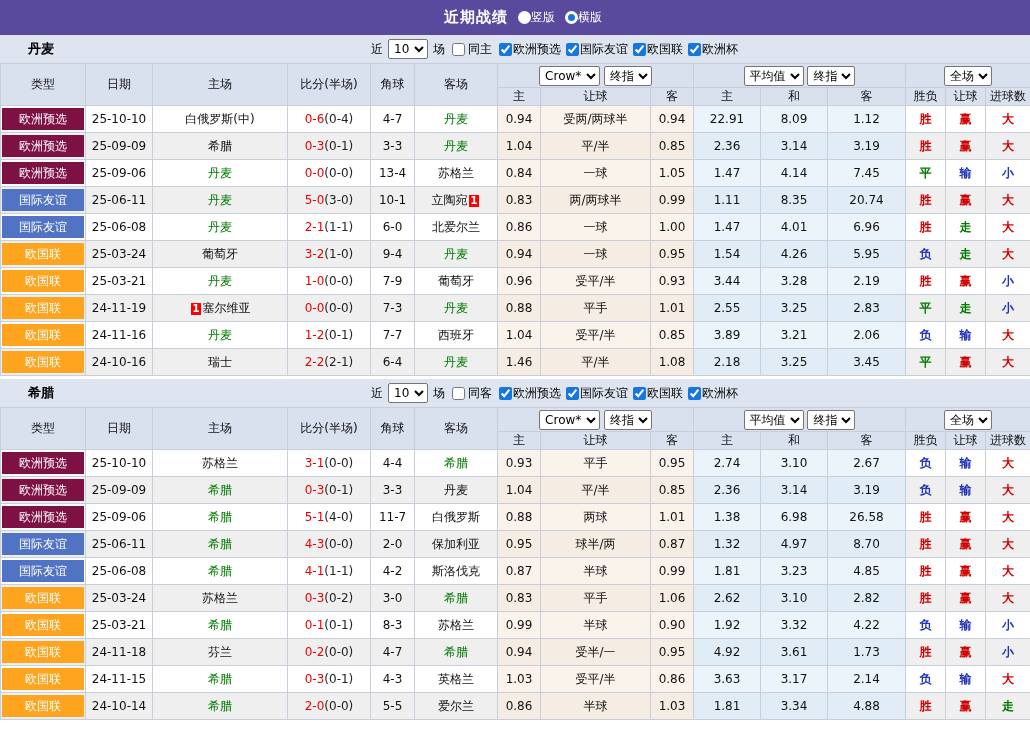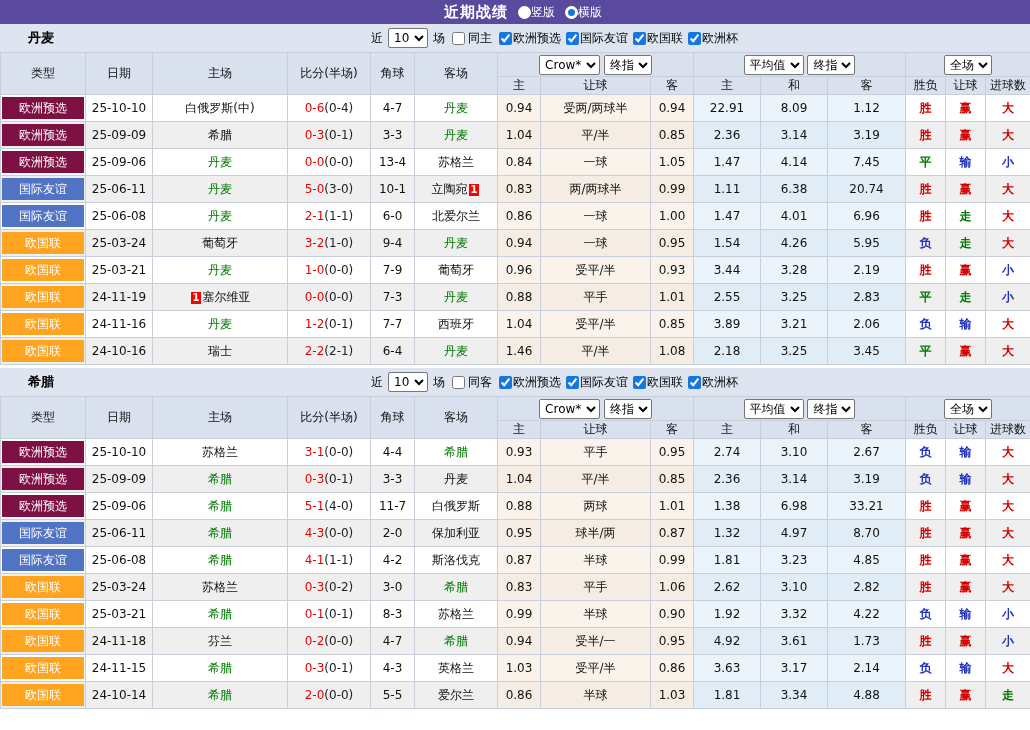--- a/index.html
+++ b/index.html
@@ -1,20 +1,20 @@
 <!DOCTYPE html>
 <html><head>
 <meta charset="utf-8">
 <style>
   html,body{margin:0;padding:0;background:#fff;}
   body{width:1030px;font-family:"DejaVu Sans","Liberation Sans",sans-serif;-webkit-font-smoothing:antialiased;}
   .page{width:1030px;}
 
   
-  .topbar{height:24px;background:#5a4a9d;display:flex;align-items:center;justify-content:center;gap:10px;color:#fff;padding-left:16px;}
+  .topbar{height:35px;background:#5a4a9d;display:flex;align-items:center;justify-content:center;gap:10px;color:#fff;padding-left:16px;}
   .topbar .title{font-size:15px;font-weight:bold;letter-spacing:1px;}
   .radio-lbl{display:flex;align-items:center;font-size:12px;cursor:pointer;}
   .radio{width:13px;height:13px;border-radius:50%;background:#fff;display:inline-block;position:relative;}
   .radio.checked::after{content:"";position:absolute;left:3px;top:3px;width:7px;height:7px;border-radius:50%;background:#1576e0;}
 
   
   .filterbar{height:28px;background:#dfe5f0;display:flex;align-items:center;font-size:12px;color:#000;}
   .team-title{font-weight:bold;font-size:13px;margin-left:28px;}
   .filters{margin-left:auto;margin-right:292px;display:flex;align-items:center;gap:2px;white-space:nowrap;}
   .filters select{margin:0 3px;}
@@ -206,21 +206,21 @@
             </td>
             <td>25-06-11</td>
             <td><span class="green">丹麦</span></td>
             <td><span class="ft">5-0</span><span class="ht">(3-0)</span></td>
             <td>10-1</td>
             <td><span>立陶宛</span><span class="card">1</span></td>
             <td class="crow">0.83</td>
             <td class="crow">两/两球半</td>
             <td class="crow">0.99</td>
             <td class="avg">1.11</td>
-            <td class="avg">6.38</td>
+            <td class="avg">8.35</td>
             <td class="avg">20.74</td>
             <td class="res" style="color: rgb(212, 0, 0);">胜</td>
             <td class="res" style="color: rgb(212, 0, 0);">赢</td>
             <td class="res" style="color: rgb(212, 0, 0);">大</td>
           </tr>
           <tr class="odd">
             <td class="c-comp">
               <div class="badge" style="background: rgb(81, 115, 195);">国际友谊</div>
             </td>
             <td>25-06-08</td>
@@ -465,21 +465,21 @@
             <td>25-09-06</td>
             <td><span class="green">希腊</span></td>
             <td><span class="ft">5-1</span><span class="ht">(4-0)</span></td>
             <td>11-7</td>
             <td><span>白俄罗斯</span></td>
             <td class="crow">0.88</td>
             <td class="crow">两球</td>
             <td class="crow">1.01</td>
             <td class="avg">1.38</td>
             <td class="avg">6.98</td>
-            <td class="avg">33.21</td>
+            <td class="avg">26.58</td>
             <td class="res" style="color: rgb(212, 0, 0);">胜</td>
             <td class="res" style="color: rgb(212, 0, 0);">赢</td>
             <td class="res" style="color: rgb(212, 0, 0);">大</td>
           </tr>
           <tr class="even">
             <td class="c-comp">
               <div class="badge" style="background: rgb(81, 115, 195);">国际友谊</div>
             </td>
             <td>25-06-11</td>
             <td><span class="green">希腊</span></td>

